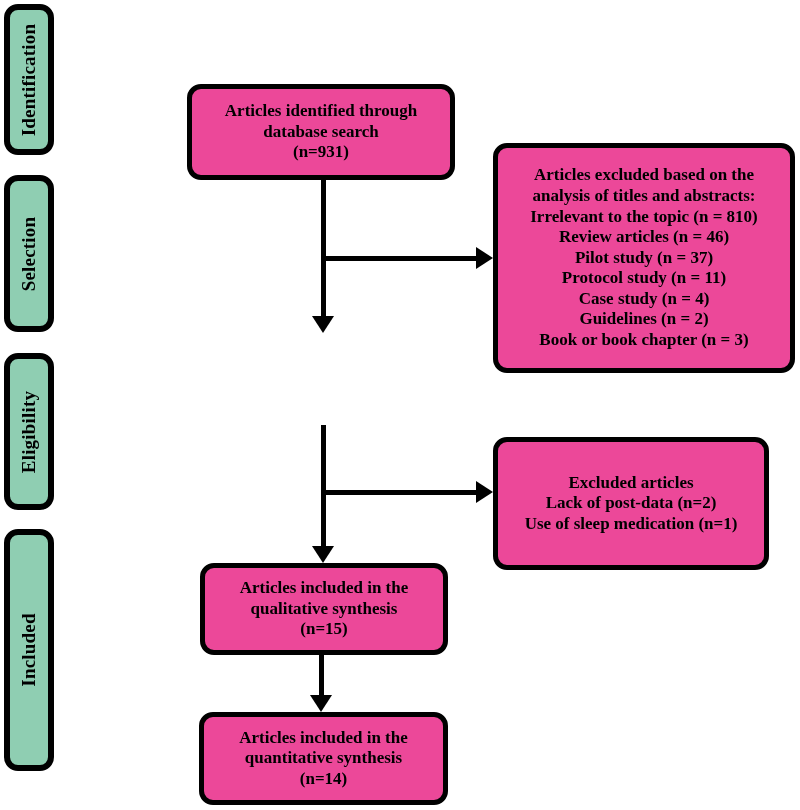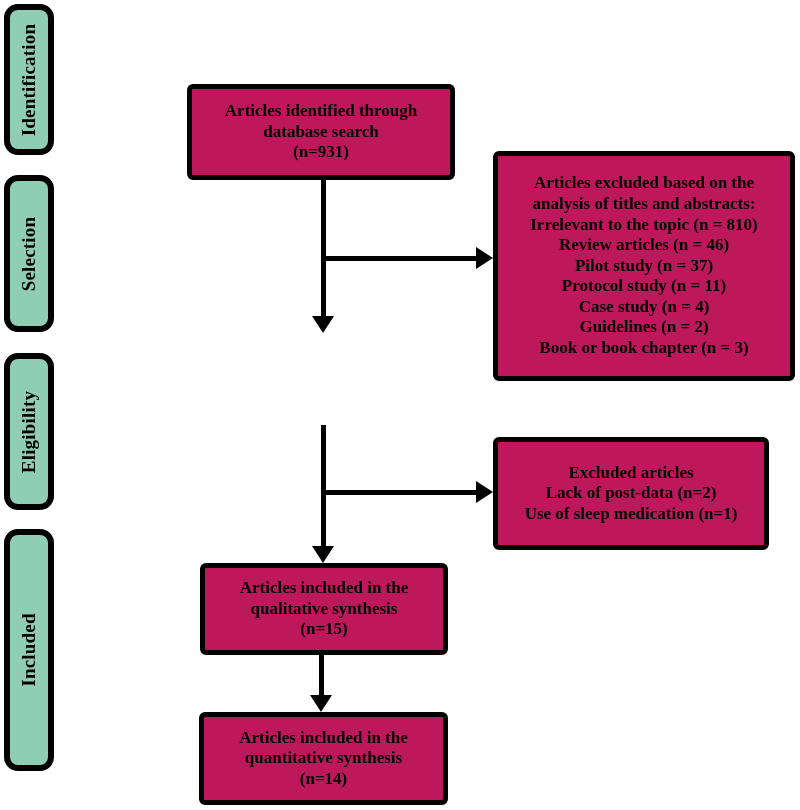--- a/index.html
+++ b/index.html
@@ -32,23 +32,23 @@
     left: 50%;
     transform: translate(-50%, -50%) rotate(-90deg);
     white-space: nowrap;
     font-size: 19px;
     letter-spacing: 0.2px;
   }
 
   
   .fbox {
     position: absolute;
-    background: #be185d;
+    background: #ec4899;
     border: 5px solid #000000;
-    border-radius: 6px;
+    border-radius: 14px;
     box-sizing: border-box;
     display: flex;
     align-items: center;
     justify-content: center;
   }
   .fbox .txt {
     text-align: center;
     font-size: 17px;
     line-height: 1.21;
     white-space: pre-line;
@@ -71,23 +71,23 @@
     border-left: 17px solid #000000;
   }
 
   
   #stage-identification { left: 4px;  top: 4px;   width: 50px;  height: 151px; }
   #stage-selection      { left: 4px;  top: 175px; width: 50px;  height: 157px; }
   #stage-eligibility    { left: 4px;  top: 353px; width: 50px;  height: 157px; }
   #stage-included       { left: 4px;  top: 529px; width: 50px;  height: 242px; }
 
   #box-identified           { left: 187px; top: 84px;  width: 268px; height: 96px; }
-  #box-excluded-screening   { left: 493px; top: 151px; width: 302px; height: 230px; }
+  #box-excluded-screening   { left: 493px; top: 143px; width: 302px; height: 230px; }
   #box-selected             { left: 200px; top: 333px; width: 248px; height: 92px; }
-  #box-excluded-eligibility { left: 493px; top: 437px; width: 276px; height: 113px; }
+  #box-excluded-eligibility { left: 493px; top: 437px; width: 276px; height: 133px; }
   #box-qualitative          { left: 200px; top: 563px; width: 248px; height: 92px; }
   #box-quantitative         { left: 199px; top: 712px; width: 249px; height: 93px; }
 
   #v1 { left: 321px; top: 180px; height: 138px; }
   #a1 { left: 312px; top: 316px; }
   #h1 { left: 323px; top: 256px; width: 155px; }
   #a2 { left: 476px; top: 247px; }
   #v2 { left: 321px; top: 425px; height: 123px; }
   #a3 { left: 312px; top: 546px; }
   #h2 { left: 323px; top: 490px; width: 155px; }

